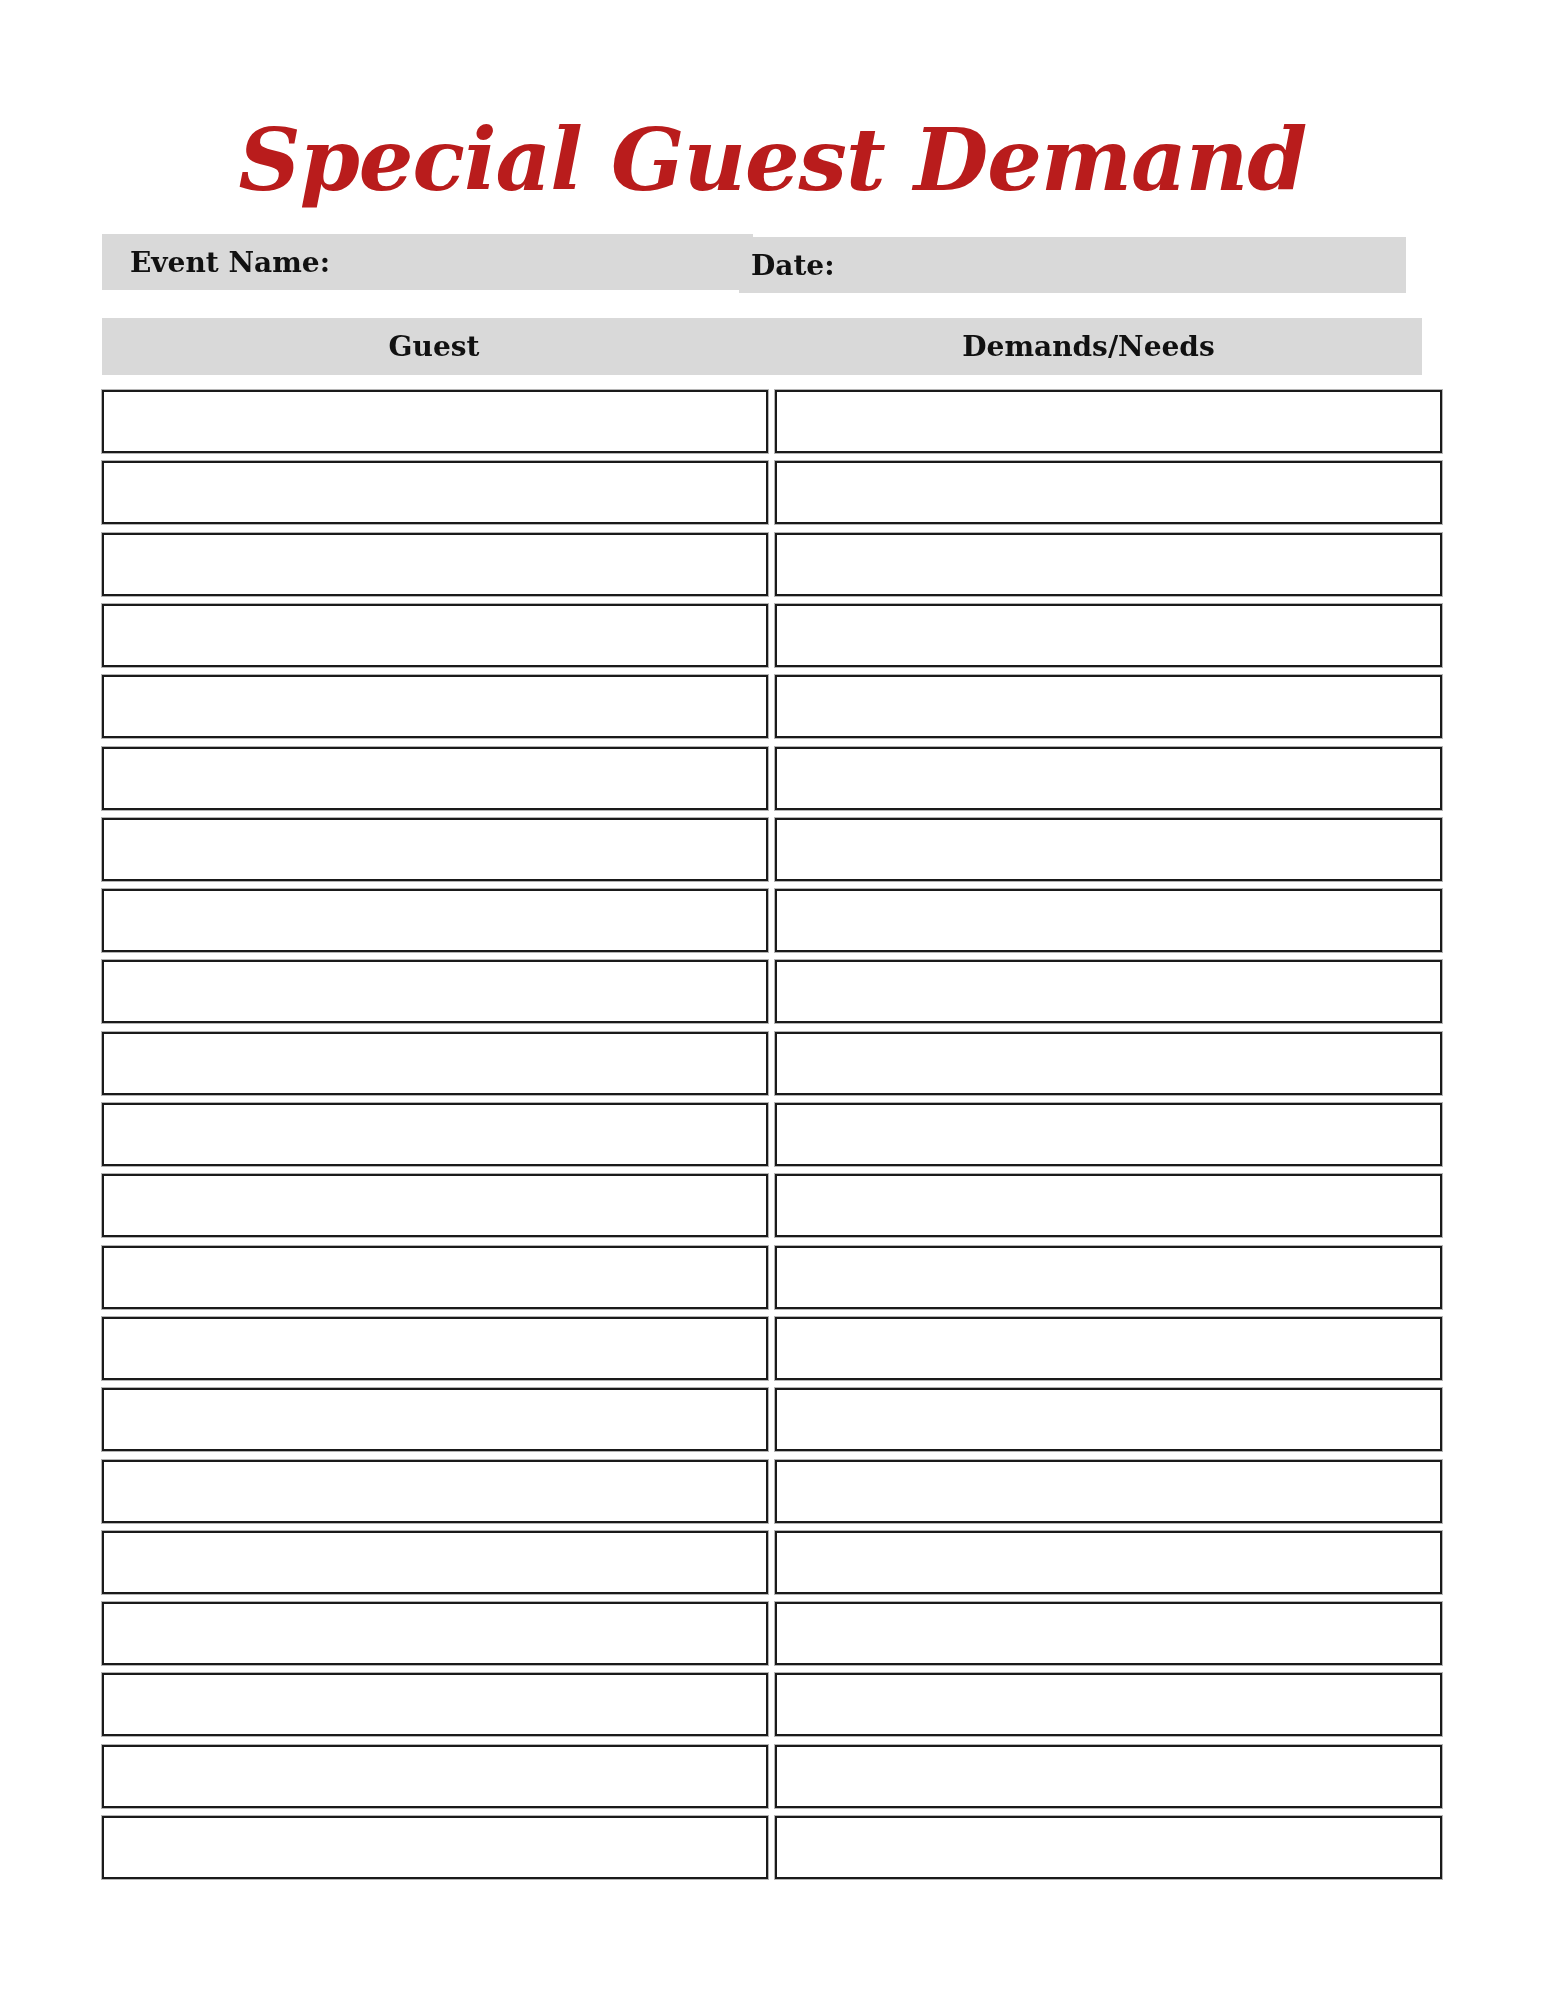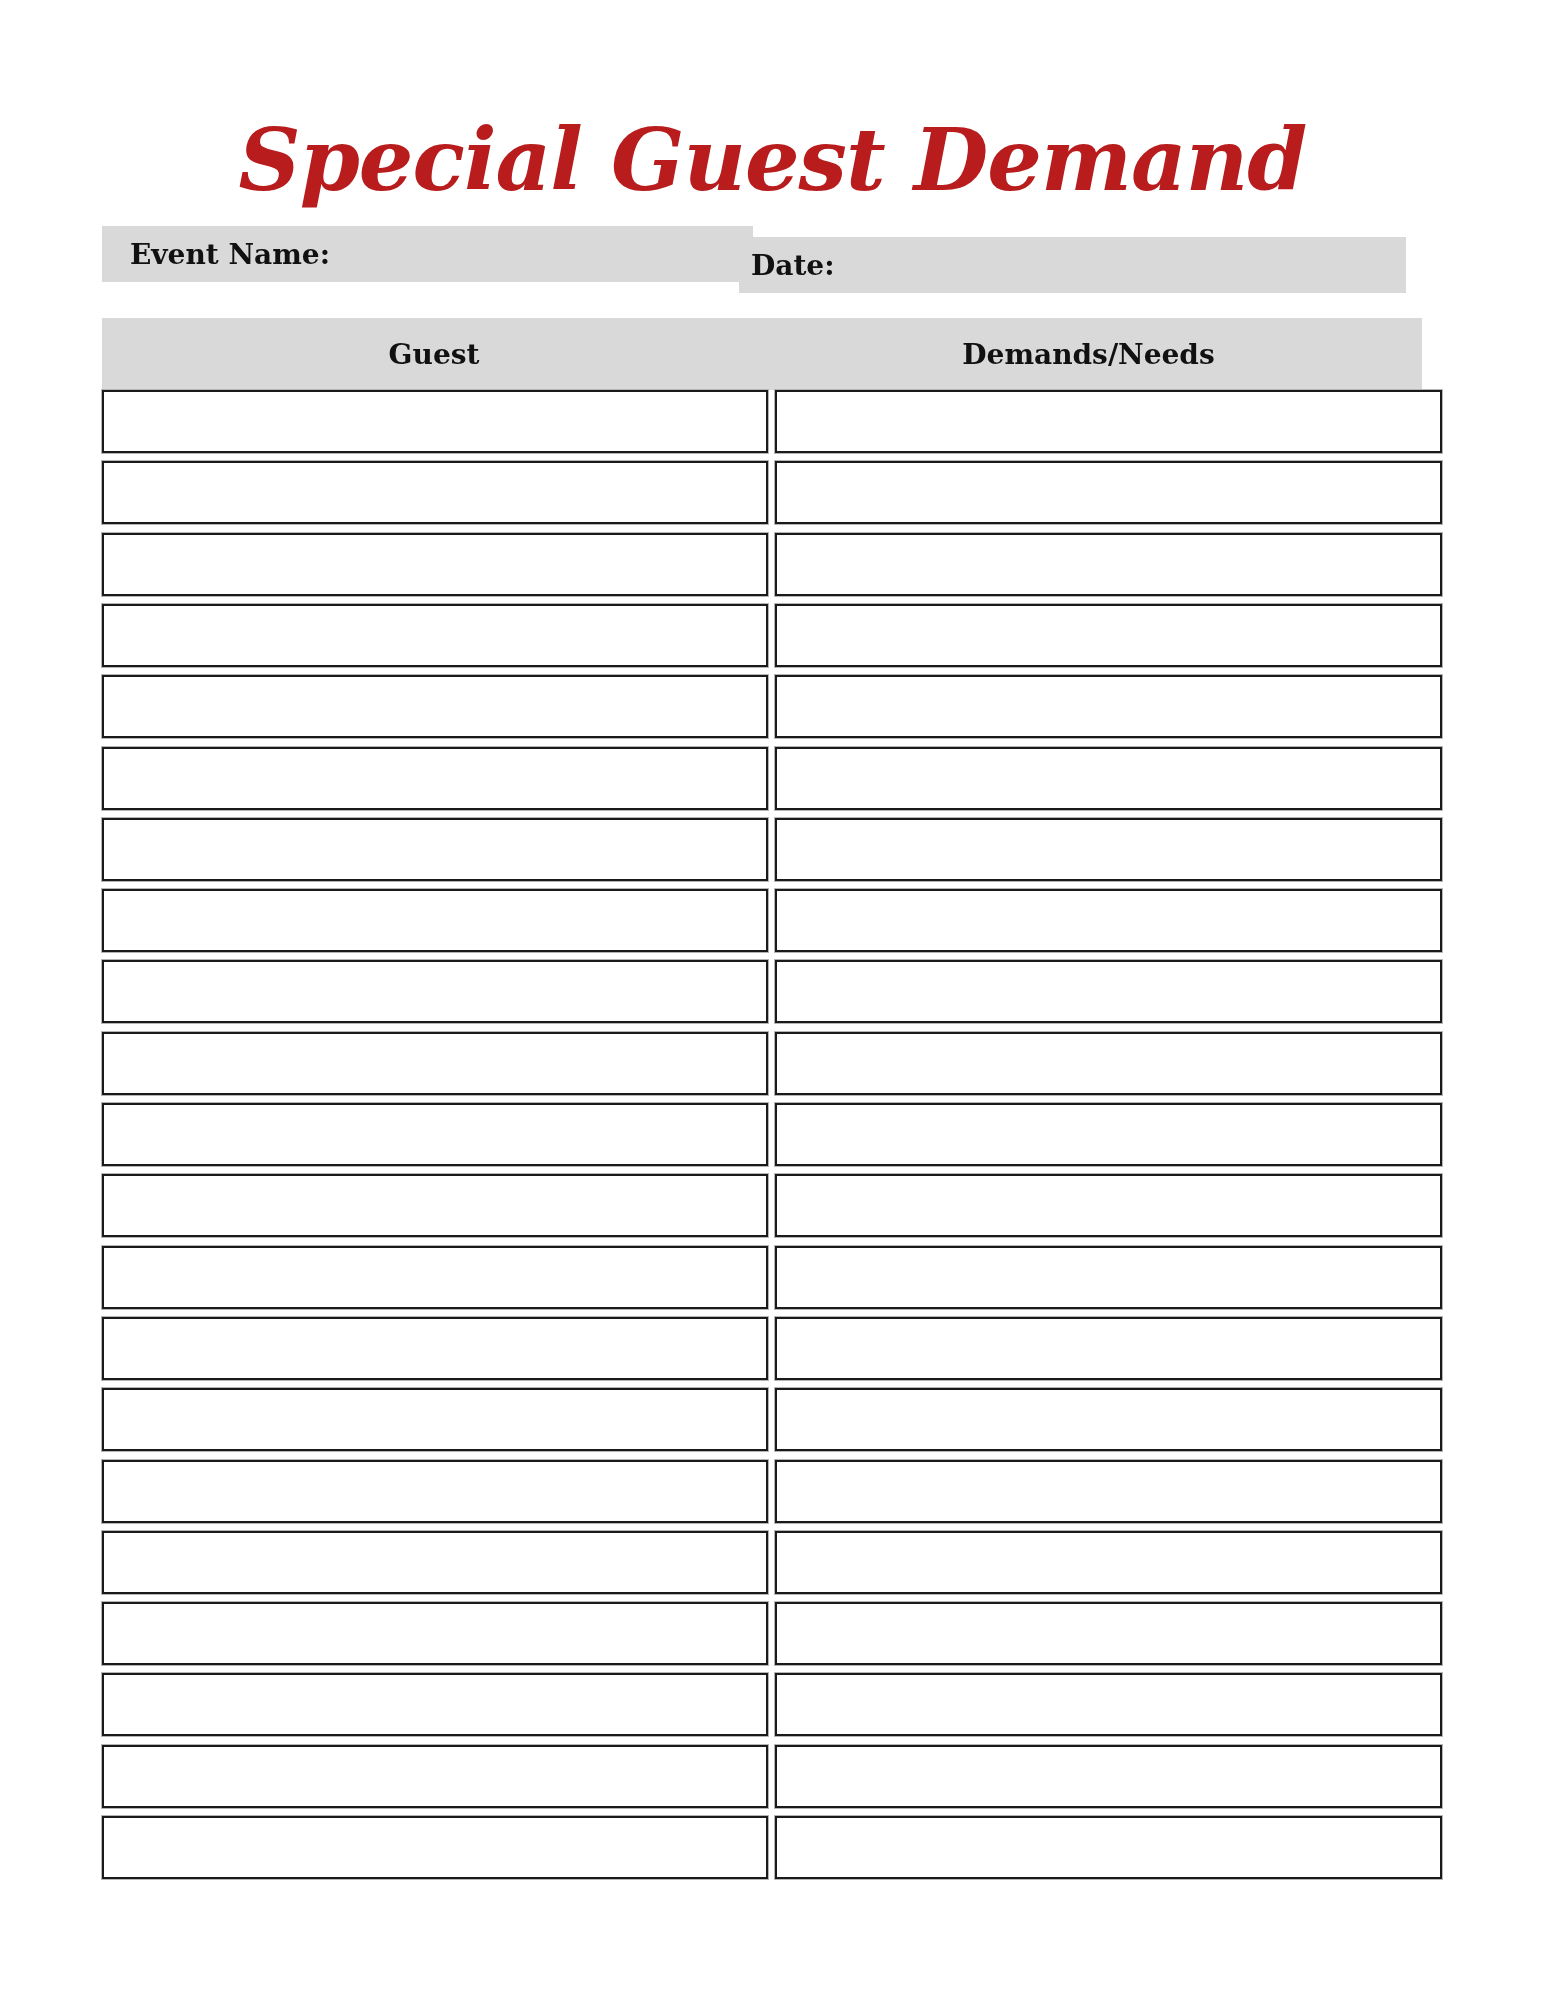--- a/index.html
+++ b/index.html
@@ -1,27 +1,27 @@
 <!DOCTYPE html>
 <html><head>
 <meta charset="utf-8">
 <style>
   html, body { margin:0; padding:0; background:#ffffff; }
   body { width:1545px; height:2000px; position:relative; overflow:hidden; font-family:"DejaVu Serif", serif; color:#111; }
   .title { position:absolute; left:0; top:100px; width:1545px; text-align:center; font-family:"DejaVu Serif", serif; font-style:italic; font-weight:bold; font-size:86px; line-height:120px; letter-spacing:-1px; color:#b91c1c; }
   .bar { position:absolute; background:#d9d9d9; height:56px; display:flex; align-items:center; font-weight:bold; font-size:28px; box-sizing:border-box; padding-left:12px; }
-  .hdr { position:absolute; background:#d9d9d9; height:72px; top:318px; display:flex; align-items:center; justify-content:center; font-weight:bold; font-size:28px; }
+  .hdr { position:absolute; background:#d9d9d9; height:57px; top:318px; display:flex; align-items:center; justify-content:center; font-weight:bold; font-size:28px; }
   .cell { position:absolute; height:60px; border:2px solid #1a1a1a; box-shadow:0 0 0 1px #b5b5b5; box-sizing:border-box; background:#fff; }
 </style>
 </head>
 <body>
 
 <div class="title">Special Guest Demand</div>
 
-<div class="bar" style="left:102px; top:226px; width:651px;padding-left:28px;">
+<div class="bar" style="left:102px; top:234px; width:651px;padding-left:28px;">
   <span>Event Name:</span>
   <span style="margin-left:10px;"></span>
 </div>
 <div class="bar" style="left:739px; top:237px; width:667px;">
   <span>Date:</span>
   <span style="margin-left:10px;"></span>
 </div>
 
 <div class="hdr" style="left:102px; width:664px;">Guest</div>
 <div class="hdr" style="left:755px; width:667px;">Demands/Needs</div>

